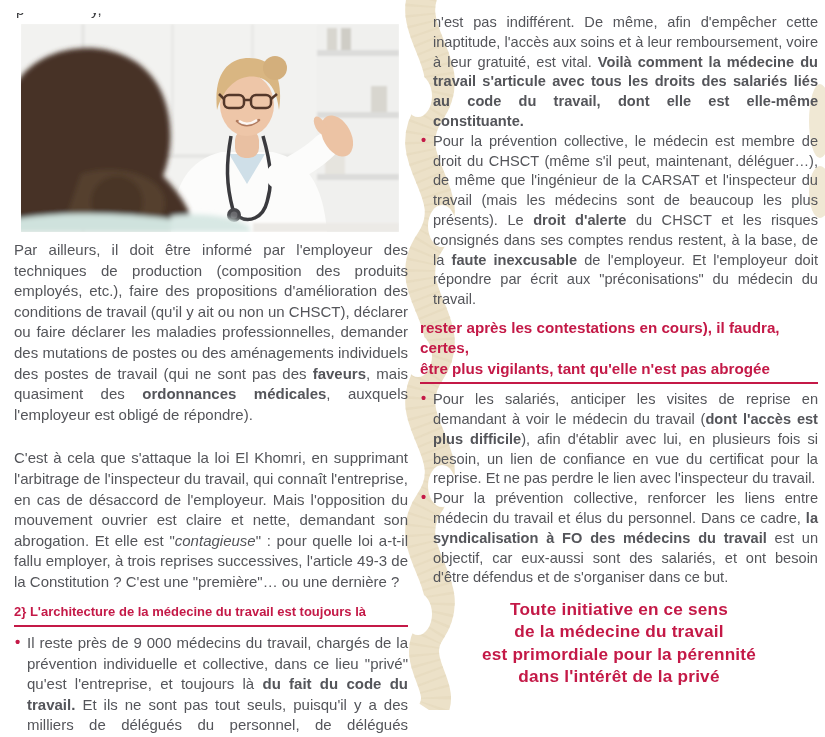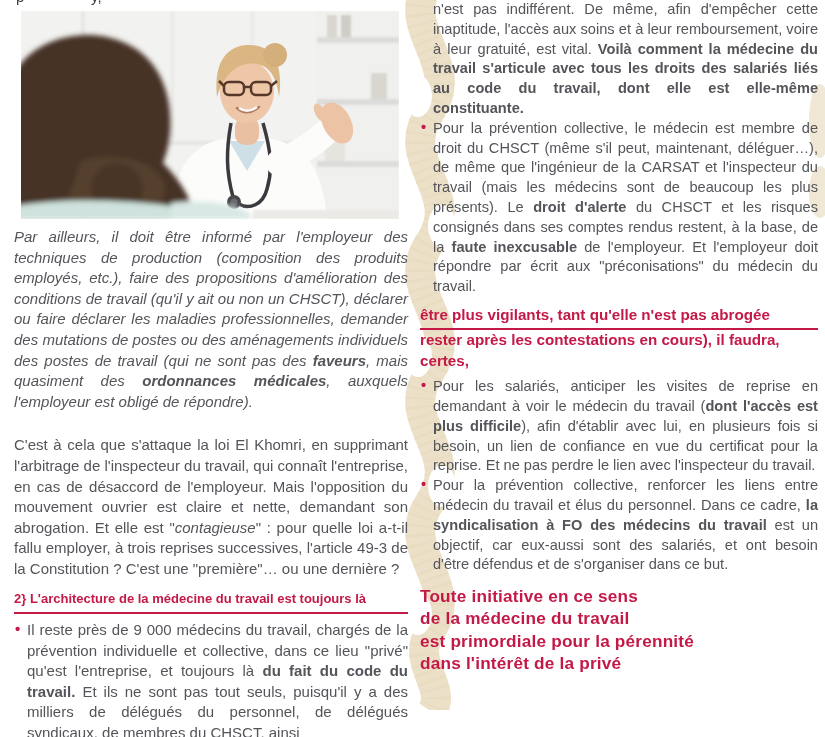--- a/index.html
+++ b/index.html
@@ -10,21 +10,21 @@
     overflow:hidden;
     font-family:"Liberation Sans","DejaVu Sans",sans-serif;
     color:#54555a;
   }
   
   .watermark-band{position:absolute;left:388px;top:0;width:84px;height:710px;z-index:0;}
   .edge-blob{position:absolute;right:-6px;width:22px;background:#f0e8d4;border-radius:50%;z-index:0;}
   .edge-blob.b1{top:84px;height:74px;}
   .edge-blob.b2{top:166px;height:52px;}
   
-  .col{position:absolute;top:0;z-index:1;}
+  .col{position:absolute;top:13px;z-index:1;}
   .col-left{left:14px;width:394px;font-size:15px;line-height:20.6px;}
   .col-right{left:420px;width:398px;font-size:14.6px;line-height:19.8px;}
   .para{text-align:justify;}
   .b{font-weight:bold;}
   .i{font-style:italic;}
   
   .cutoff{height:8px;overflow:hidden;position:relative;}
   .cutoff span{position:absolute;top:-13px;left:2px;white-space:pre;font-size:15px;color:#3c3d40;}
   
   .photo{margin:3px 0 0 7px;width:378px;height:208px;overflow:hidden;}
@@ -32,28 +32,28 @@
   .heading{
     color:#c41947;font-weight:bold;
     border-bottom:2.5px solid #c41947;
     padding-bottom:3px;
   }
   .heading.h2{margin-top:9px;font-size:13px;line-height:20.5px;}
   .heading.h3{margin-top:8px;border-bottom:none;padding-bottom:0;font-size:15.2px;line-height:20.4px;}
   .heading.h3 .hline{display:block;}
   .heading.h3 .hline.last{border-bottom:2.5px solid #c41947;padding-bottom:3px;}
   
-  .mt1{margin-top:8px;font-style:italic;} .mt2{margin-top:23px;} .mt3{margin-top:6px;}
+  .mt1{margin-top:8px;} .mt2{margin-top:23px;} .mt3{margin-top:6px;}
   
   .bullet{position:relative;padding-left:13px;text-align:justify;}
   .bullet .dot{position:absolute;left:1px;top:-1px;color:#c41947;font-weight:bold;}
   .indented{padding-left:13px;}
   
   .closing{
-    margin-top:10px;text-align:left;color:#c41947;font-weight:bold;
+    margin-top:10px;text-align:center;color:#c41947;font-weight:bold;
     font-size:17.2px;line-height:22.2px;letter-spacing:0.2px;
   }
 </style>
 </head>
 <body>
 
 <div class="page">
 
   <div class="watermark-band">
     <svg viewBox="0 0 84 710" width="84" height="710" aria-hidden="true">
@@ -159,22 +159,22 @@
   <div class="col col-right">
 
     <div class="para indented"><span>n'est pas indifférent. De même, afin d'empêcher cette inaptitude, l'accès aux soins et à leur remboursement, voire à leur gratuité, est vital. </span><span class="b">Voilà comment la médecine du travail s'articule avec tous les droits des salariés liés au code du travail, dont elle est elle-même constituante.</span></div>
 
     <div class="bullet">
       <span class="dot">•</span>
       <span><span>Pour la prévention collective, le médecin est membre de droit du CHSCT (même s'il peut, maintenant, déléguer…), de même que l'ingénieur de la CARSAT et l'inspecteur du travail (mais les médecins sont de beaucoup les plus présents). Le </span><span class="b">droit d'alerte</span><span> du CHSCT et les risques consignés dans ses comptes rendus restent, à la base, de la </span><span class="b">faute inexcusable</span><span> de l'employeur. Et l'employeur doit répondre par écrit aux "préconisations" du médecin du travail.</span></span>
     </div>
 
     <div class="heading h3">
+      <span class="hline">rester après les contestations en cours), il faudra, certes,</span>
       <span class="hline last">être plus vigilants, tant qu'elle n'est pas abrogée</span>
-      <span class="hline">rester après les contestations en cours), il faudra, certes,</span>
     </div>
 
     <div class="bullet mt3">
       <span class="dot">•</span>
       <span><span>Pour les salariés, anticiper les visites de reprise en demandant à voir le médecin du travail (</span><span class="b">dont l'accès est plus difficile</span><span>), afin d'établir avec lui, en plusieurs fois si besoin, un lien de confiance en vue du certificat pour la reprise. Et ne pas perdre le lien avec l'inspecteur du travail.</span></span>
     </div>
 
     <div class="bullet">
       <span class="dot">•</span>
       <span><span>Pour la prévention collective, renforcer les liens entre médecin du travail et élus du personnel. Dans ce cadre, </span><span class="b">la syndicalisation à FO des médecins du travail</span><span> est un objectif, car eux-aussi sont des salariés, et ont besoin d'être défendus et de s'organiser dans ce but.</span></span>

